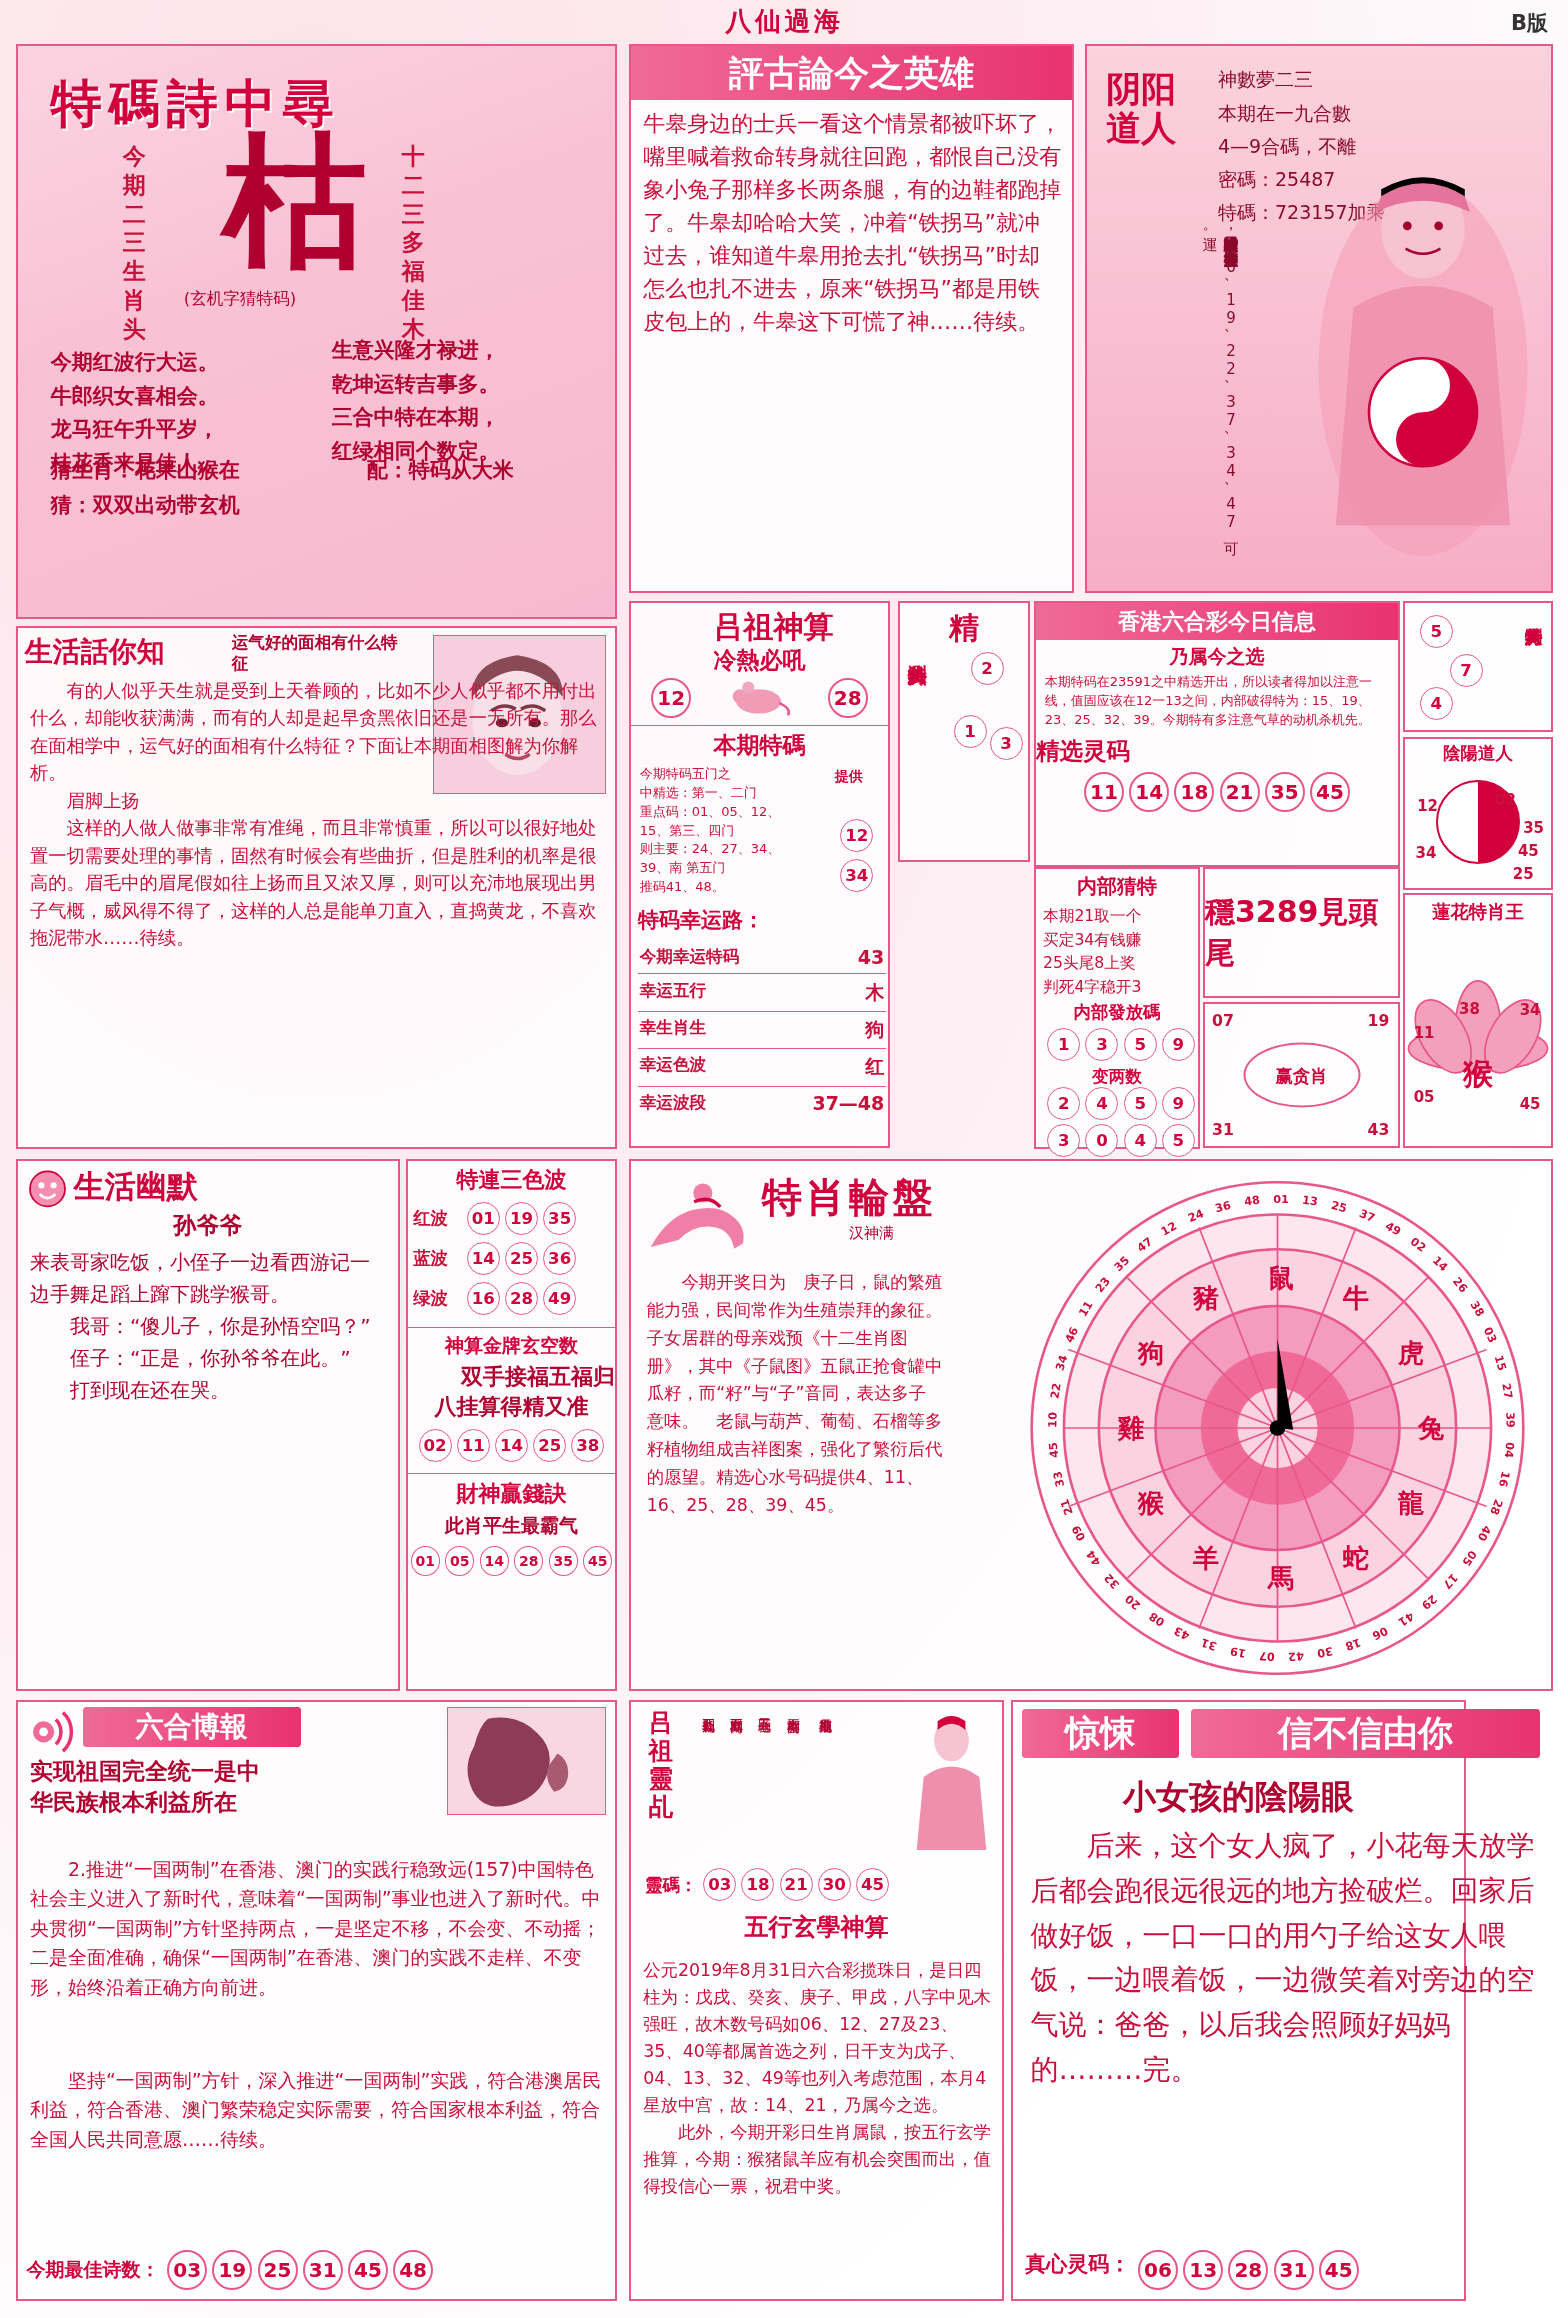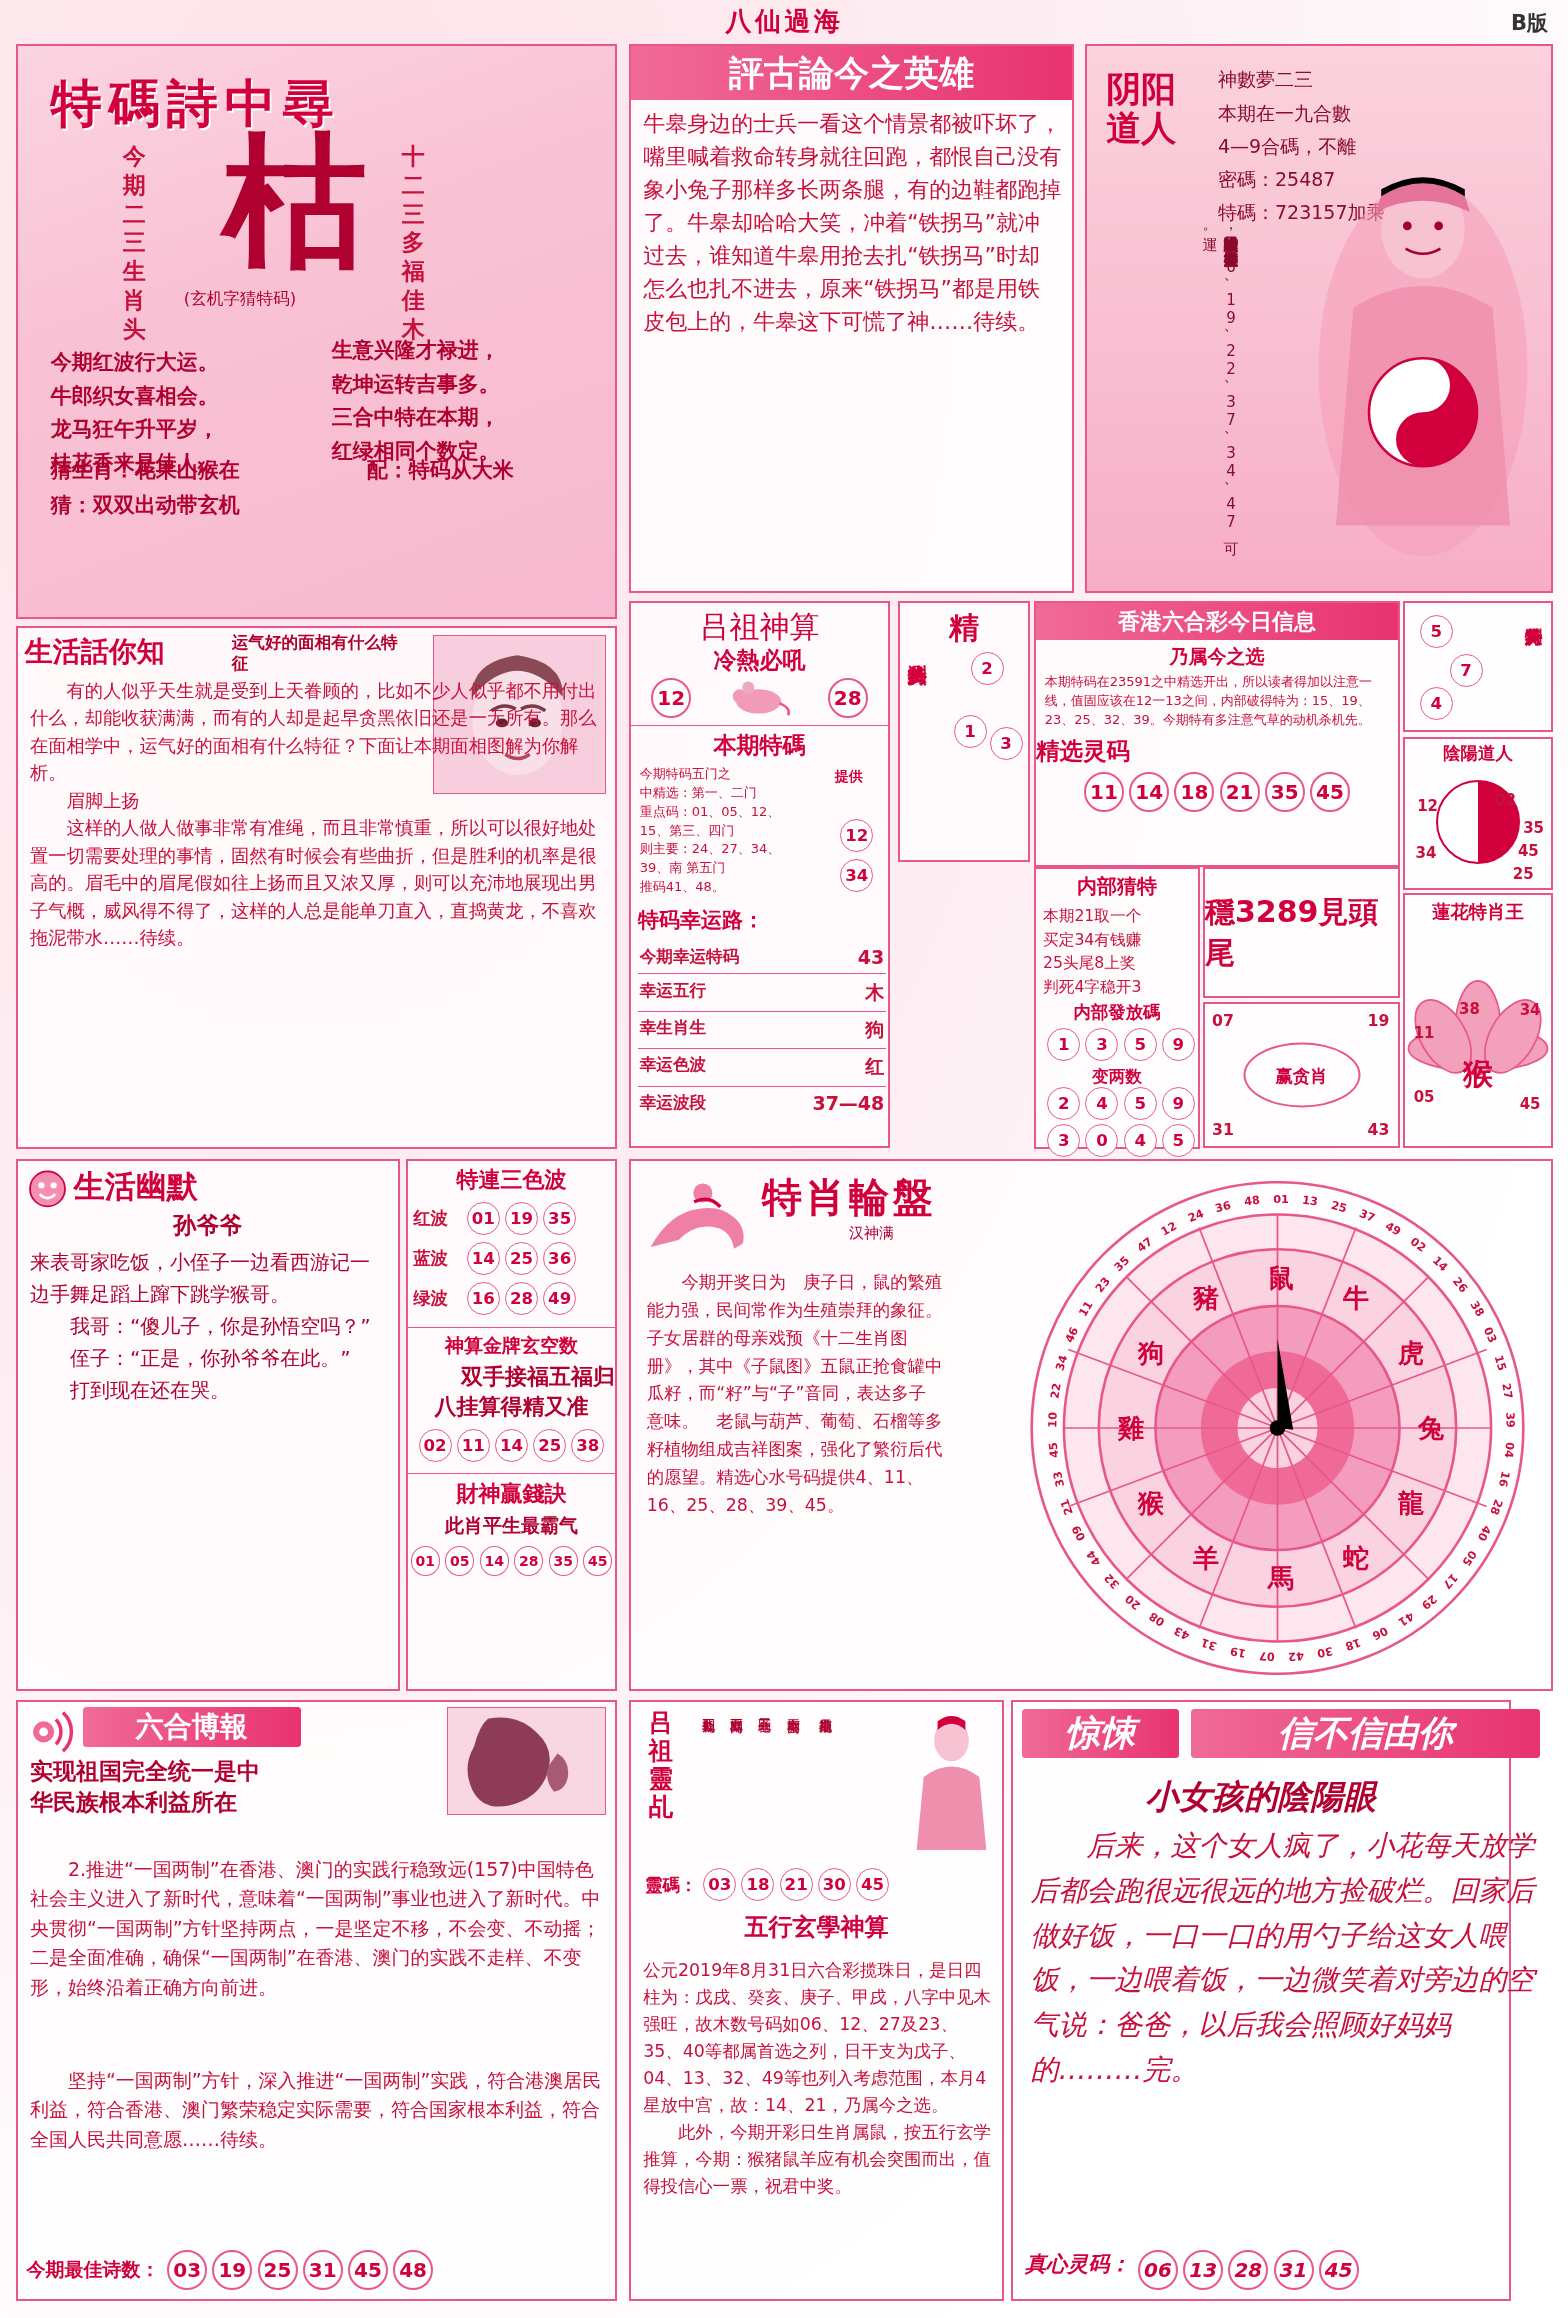--- a/index.html
+++ b/index.html
@@ -64,35 +64,35 @@
   #yinv{position:absolute;left:112px;top:179px;font-size:15px;color:#8a0b2c;line-height:1.4;height:314px;}
   #yindeity{position:absolute;left:214px;top:105px;width:244px;height:418px;}
   
   #life{left:15.7px;top:626px;width:601px;height:523px;}
   #lifehdr{position:absolute;left:7px;top:5.2px;font-size:28px;font-weight:bold;color:#d1003c;}
   #lifesub{position:absolute;left:214px;top:3.5px;width:166px;font-size:16.6px;color:#b00030;line-height:1.3;font-weight:bold;}
   #lifeface{position:absolute;right:8.7px;top:7px;width:171px;height:157px;border:1.7px solid #e8578b;background:#f7cfdc;}
   #lifetxt{position:absolute;left:12.2px;top:49px;width:575px;font-size:18.3px;line-height:1.5;color:#c8103c;}
   
   #lvzu{left:629px;top:601px;width:261px;height:547px;}
-  #lvzuttl{position:absolute;left:0;top:3.5px;width:100%;text-align:center;font-size:30px;font-weight:normal;color:#d1003c;}
+  #lvzuttl{position:absolute;left:14px;top:3.5px;width:100%;text-align:center;font-size:30px;font-weight:bold;color:#d1003c;}
   
   #jing{left:898px;top:601px;width:183px;height:261px;}
   
   #hkinfo{left:1030px;top:601px;width:366px;height:261px;}
   
   #bagua2{left:1403px;top:601px;width:150px;height:261px;}
   
   #humor{left:15.7px;top:1159px;width:384px;height:532px;}
   #humor2{left:406px;top:1159px;width:211px;height:532px;}
   #tehsiao{left:629px;top:1159px;width:924px;height:532px;}
   
   #liuhe{left:15.7px;top:1700px;width:601px;height:601px;}
   #wuxing{left:629px;top:1700px;width:375px;height:601px;}
-  #jingsong{left:1011px;top:1700px;width:500px;height:601px;font-style:italic;}
+  #jingsong{left:1011px;top:1700px;width:455px;height:601px;}
 </style>
 </head>
 <body>
 
 <div class="page">
 
   <div id="topbar">
     <div class="t">八仙過海</div>
     <div class="b">B版</div>
   </div>

